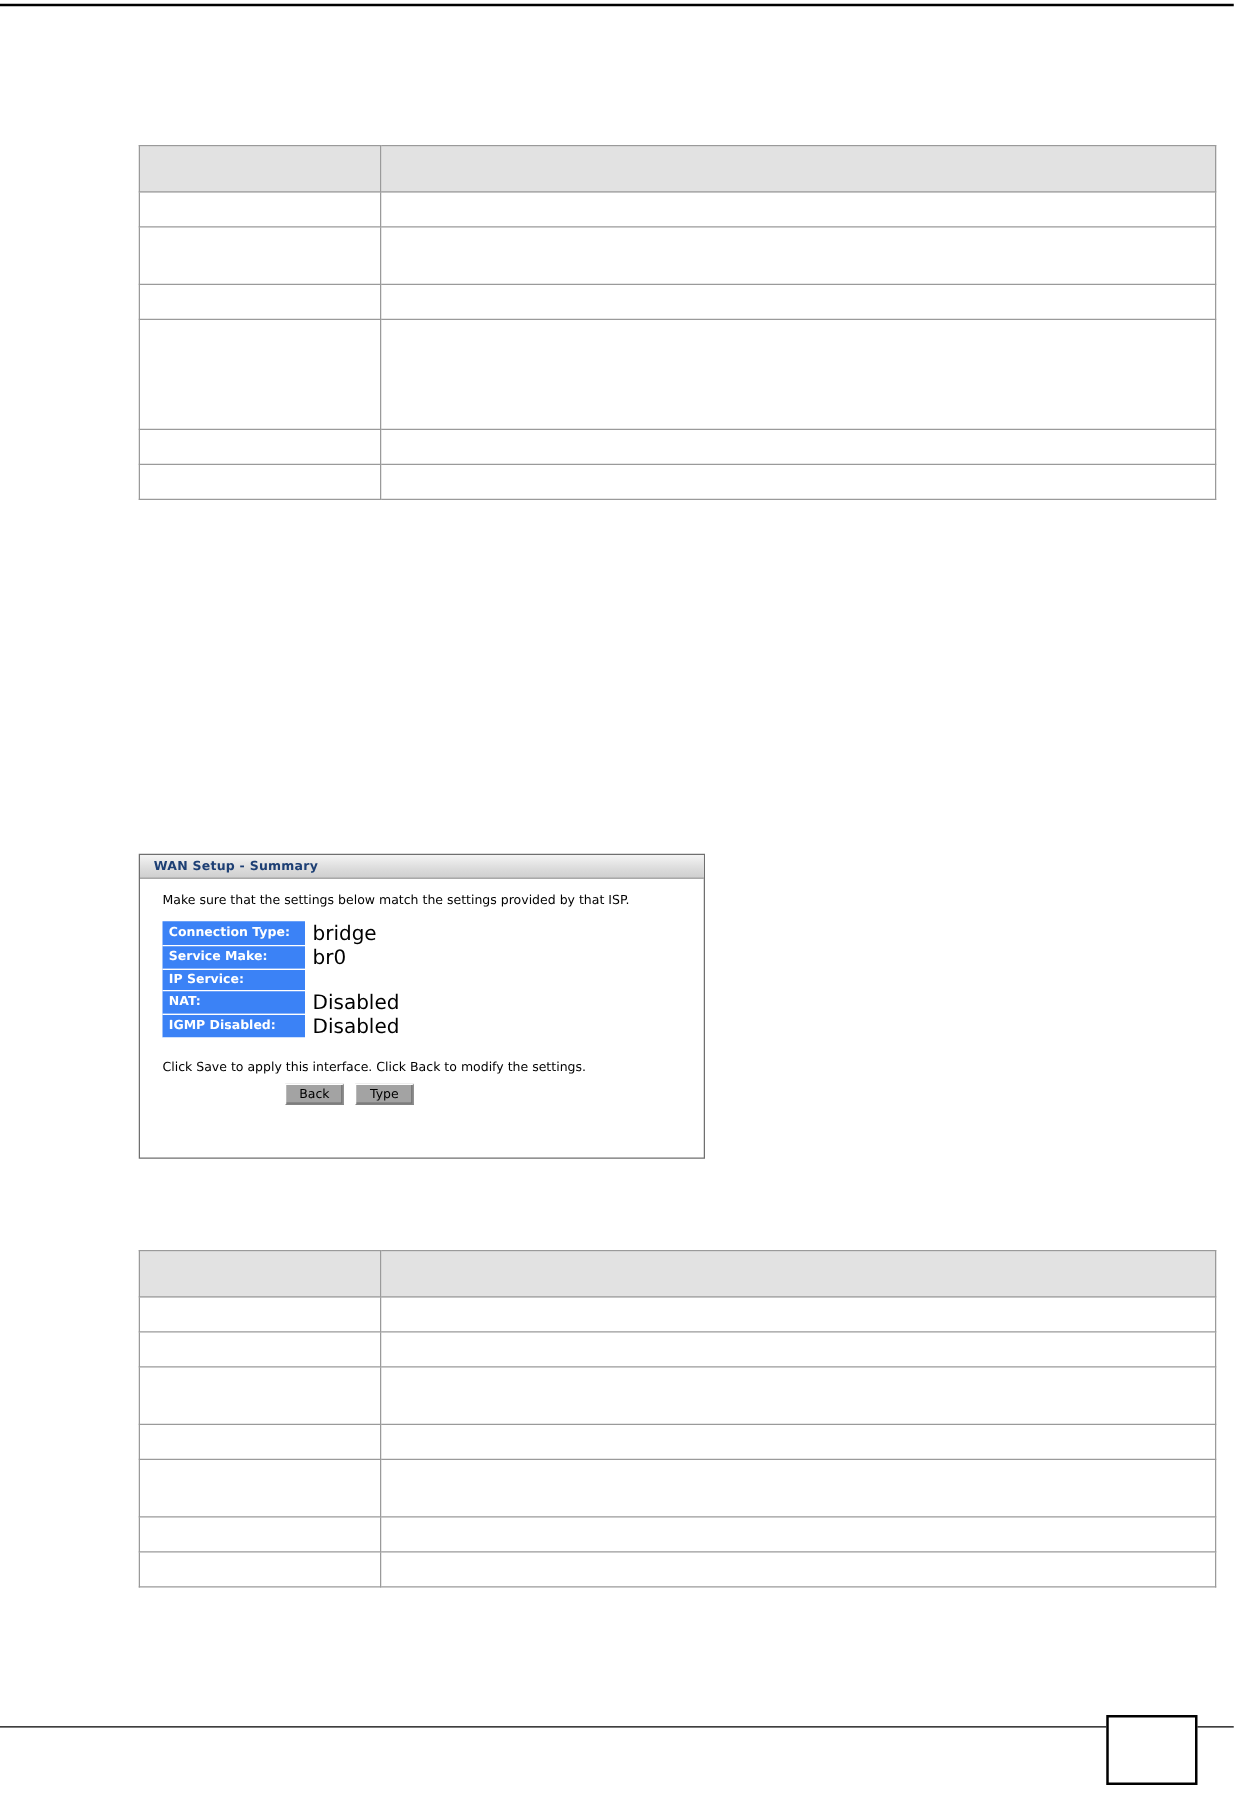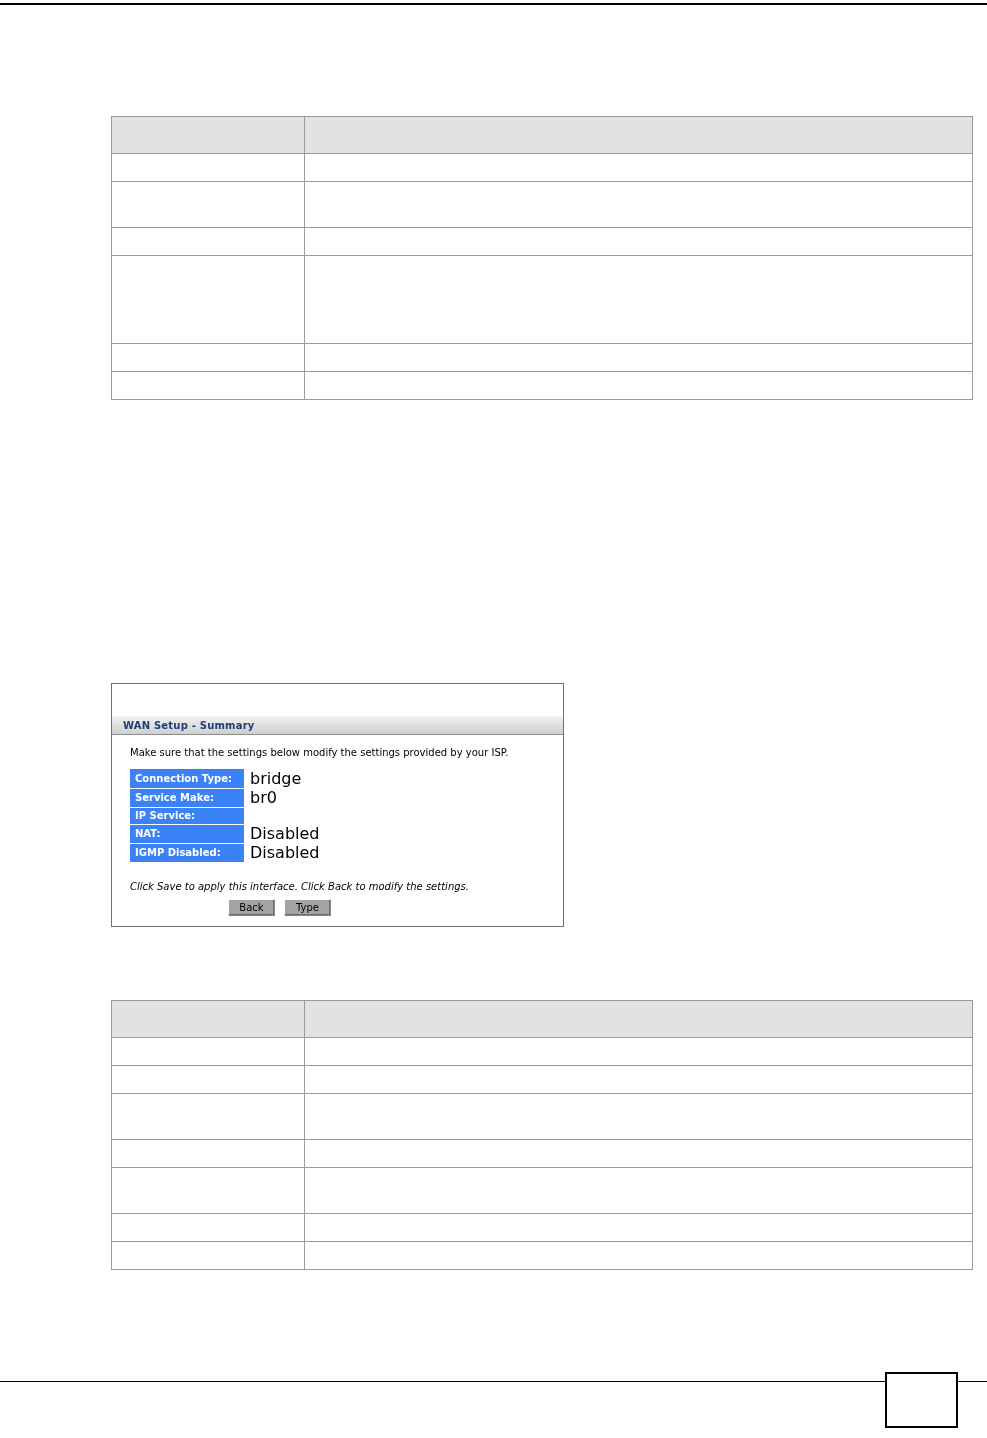--- a/index.html
+++ b/index.html
@@ -84,21 +84,20 @@
     background: linear-gradient(to bottom, #f4f4f4 0%, #dcdcdc 60%, #cfcfcf 100%);
     border-bottom: 1px solid #8d8d8d;
     display: flex;
     align-items: center;
     padding-left: 11px;
     font-weight: bold;
     font-size: 10px;
     color: #1d3f74;
     letter-spacing: .2px;
     box-sizing: border-box;
-    margin-top: 32px;
   }
   .fig-body {
     padding: 12px 14px 0 18px;
     box-sizing: border-box;
   }
   .fig-intro {
     font-size: 10px;
     color: #000;
     margin-bottom: 11px;
     white-space: nowrap;
@@ -126,21 +125,20 @@
     padding-left: 6px !important;
     font-size: 16px;
     color: #000;
     white-space: nowrap;
   }
   .fig-note {
     font-size: 10px;
     margin-top: 18px;
     margin-bottom: 7px;
     white-space: nowrap;
-    font-style: italic;
   }
   .fig-buttons {
     display: flex;
     gap: 9px;
     justify-content: center;
     padding-right: 120px;
   }
   .fig-btn {
     min-width: 47px;
     height: 17px;
@@ -227,21 +225,21 @@
       <td class="col-desc"></td>
     </tr>
   </tbody>
 </table>
 
 <div class="figure">
   <div class="fig-titlebar">
     <span>WAN Setup - Summary</span>
   </div>
   <div class="fig-body">
-    <div class="fig-intro">Make sure that the settings below modify the settings provided by your ISP.</div>
+    <div class="fig-intro">Make sure that the settings below match the settings provided by that ISP.</div>
     <table class="fig-rows">
       <tbody>
           <tr>
         <td class="fig-key">Connection Type:</td>
         <td class="fig-val">bridge</td>
       </tr>
       <tr>
         <td class="fig-key">Service Make:</td>
         <td class="fig-val">br0</td>
       </tr>

